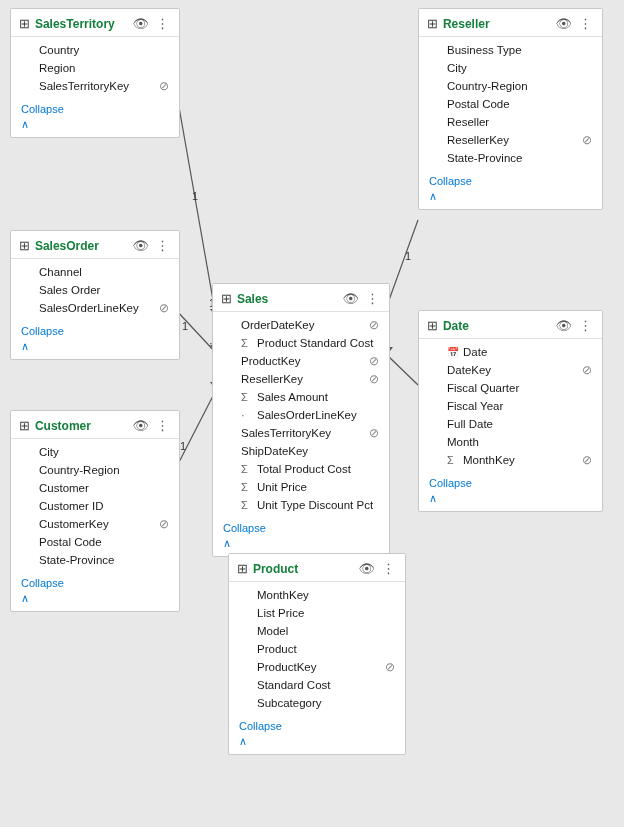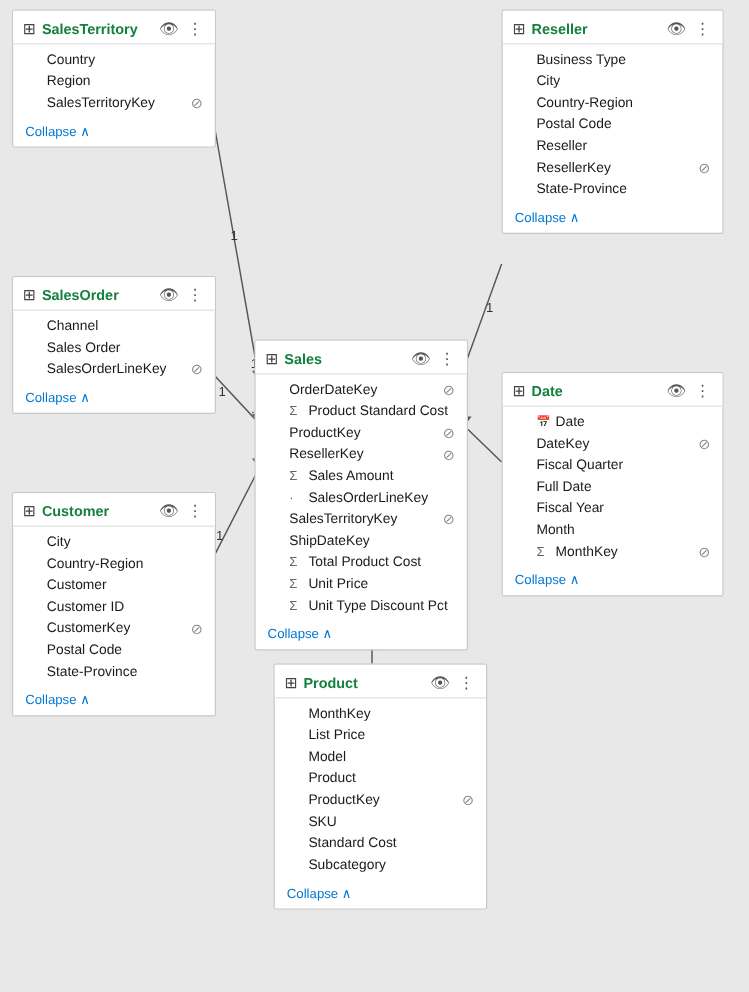--- a/index.html
+++ b/index.html
@@ -83,26 +83,27 @@
       color: #1a1a1a;
       font-size: 11.5px;
       flex: 1;
     }
     .field-key-icon {
       color: #888;
       font-size: 11px;
     }
     .collapse-row {
       display: flex;
-      align-items: center;
+      align-items: flex-start;
       padding: 4px 10px 6px 10px;
       gap: 3px;
       cursor: pointer;
       color: #0078d4;
       font-size: 11px;
+      flex-direction: column;
     }
     .collapse-label {
       color: #0078d4;
       font-size: 11px;
     }
   </style>
 </head>
 <body>
 
 <div class="canvas">
@@ -314,26 +315,26 @@
         <span class="field-name">Date</span>
       </div>
       <div class="field-row">
         <span class="field-name">DateKey</span>
         <span class="field-key-icon" style="font-size:12px;">⊘</span>
       </div>
       <div class="field-row">
         <span class="field-name">Fiscal Quarter</span>
       </div>
       <div class="field-row">
+        <span class="field-name">Fiscal Year</span>
+      </div>
+      <div class="field-row">
         <span class="field-name">Full Date</span>
       </div>
       <div class="field-row">
-        <span class="field-name">Fiscal Year</span>
-      </div>
-      <div class="field-row">
         <span class="field-name">Month</span>
       </div>
       <div class="field-row">
         <span class="field-prefix">Σ</span>
         <span class="field-name">MonthKey</span>
         <span class="field-key-icon" style="font-size:12px;">⊘</span>
       </div>
     </div>
     <div class="collapse-row">
       <span class="collapse-label">Collapse</span>
@@ -400,23 +401,20 @@
         <span class="field-name">Model</span>
       </div>
       <div class="field-row">
         <span class="field-name">Product</span>
       </div>
       <div class="field-row">
         <span class="field-name">ProductKey</span>
         <span class="field-key-icon" style="font-size:12px;">⊘</span>
       </div>
       <div class="field-row">
-        <span class="field-name">SKU</span>
-      </div>
-      <div class="field-row">
         <span class="field-name">Standard Cost</span>
       </div>
       <div class="field-row">
         <span class="field-name">Subcategory</span>
       </div>
     </div>
     <div class="collapse-row">
       <span class="collapse-label">Collapse</span>
       <span>∧</span>
     </div>

